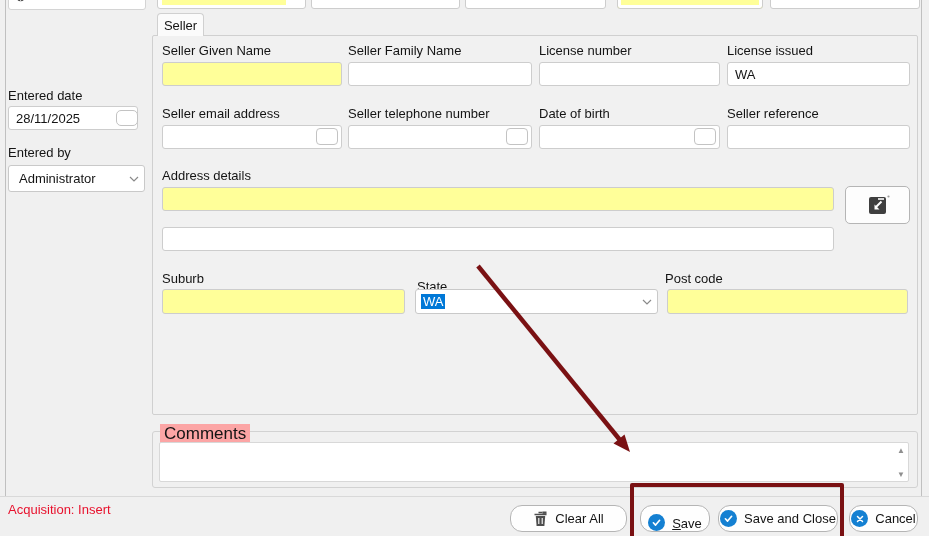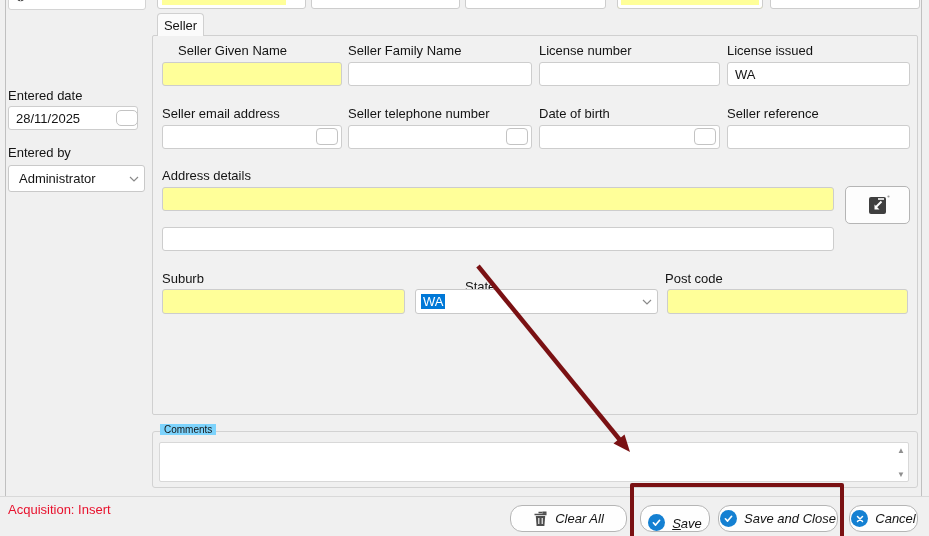--- a/index.html
+++ b/index.html
@@ -14,26 +14,26 @@
     width:22px;height:17px;box-sizing:border-box;}
   .panel-white{background:#fff;border:1px solid #d4d4d4;border-radius:3px;box-sizing:border-box;}
   .vline{width:1px;background:#c0c0c0;}
   .tab-panel{border:1px solid #d0d0d0;border-radius:2px;background:#f1f1f1;}
   .tab{box-sizing:border-box;font-size:13px;}
   .tab.active{background:#fbfbfb;border:1px solid #d0d0d0;border-bottom:none;
     border-radius:4px 4px 0 0;display:flex;align-items:center;justify-content:center;z-index:3;}
   .tab.inactive{color:#3f3f3f;display:flex;align-items:center;}
   .btn{position:absolute;display:flex;align-items:center;justify-content:center;gap:7px;
     background:#fefefe;border:1px solid #b5b5b5;border-radius:12px;height:27px;
-    font-size:13px;box-sizing:border-box;cursor:default;font-style:italic;}
+    font-size:13px;box-sizing:border-box;cursor:default;}
   .blue-circle{width:17px;height:17px;border-radius:50%;background:#1480d2;flex:0 0 auto;
     display:flex;align-items:center;justify-content:center;}
   .accel{text-decoration:underline;}
   .fieldset{border:1px solid #d2d2d2;border-radius:3px;background:transparent;}
-  .legend{position:absolute;background:#7dd3fc;padding:0 4px;font-size:10px;}
+  .legend{position:absolute;background:#fca5a5;padding:0 4px;font-size:17px;}
   .combo{background:#fff;border:1px solid #c9c9c9;border-radius:3px;box-sizing:border-box;
     display:flex;align-items:center;padding:0 5px;}
   .sel{background:#0078d7;color:#fff;padding:0 2px;}
   .scroll-arrow{position:absolute;font-size:8px;color:#8f8f8f;line-height:8px;}
   .annot{border:4px solid #7a1113;position:absolute;box-sizing:border-box;border-radius:2px;}
   svg{display:block;}
 </style>
 </head>
 <body>
 
@@ -76,21 +76,21 @@
   <div class="abs input" style="left:465px;top:-16px;width:141px;height:25px;"></div>
   <div class="abs input yellow" style="left:617px;top:-16px;width:146px;height:25px;box-shadow:inset 0 0 0 3px #fff;"></div>
   <div class="abs input" style="left:770px;top:-16px;width:150px;height:25px;"></div>
 
   <div class="abs tab active" style="left:157px;top:13px;width:47px;height:23px;">
     <span>Seller</span>
   </div>
 
   <div class="abs tab-panel" style="left:152px;top:35px;width:766px;height:380px;"></div>
 
-  <div class="abs label" style="left:178px;top:43px;">Seller Given Name</div>
+  <div class="abs label" style="left:162px;top:43px;">Seller Given Name</div>
   <div class="abs label" style="left:348px;top:43px;">Seller Family Name</div>
   <div class="abs label" style="left:539px;top:43px;">License number</div>
   <div class="abs label" style="left:727px;top:43px;">License issued</div>
 
   <div class="abs input yellow" style="left:162px;top:62px;width:180px;height:24px;">
     <span></span>
   </div>
   <div class="abs input" style="left:348px;top:62px;width:184px;height:24px;">
     <span></span>
   </div>
@@ -138,21 +138,21 @@
         <path d="M13 6h6" stroke="#fff" stroke-width="1.6"></path>
         <circle cx="23.5" cy="3.5" r="1.1" fill="#9a9a9a"></circle>
       </svg>
     </span>
   </div>
   <div class="abs input" style="left:162px;top:227px;width:672px;height:24px;">
     <span></span>
   </div>
 
   <div class="abs label" style="left:162px;top:271px;">Suburb</div>
-  <div class="abs label" style="left:417px;top:279px;margin-left:48px;">State</div>
+  <div class="abs label" style="left:417px;top:279px;">State</div>
   <div class="abs label" style="left:665px;top:271px;">Post code</div>
 
   <div class="abs input yellow" style="left:162px;top:289px;width:243px;height:25px;">
     <span></span>
   </div>
   <div class="abs combo" style="left:415px;top:289px;width:243px;height:25px;">
     <span class="sel">WA</span>
     <span style="margin-left:auto;">
       <svg width="10" height="6" viewBox="0 0 10 6">
           <path d="M1 1l4 4 4-4" stroke="#8a8a8a" stroke-width="1.2" fill="none"></path>

